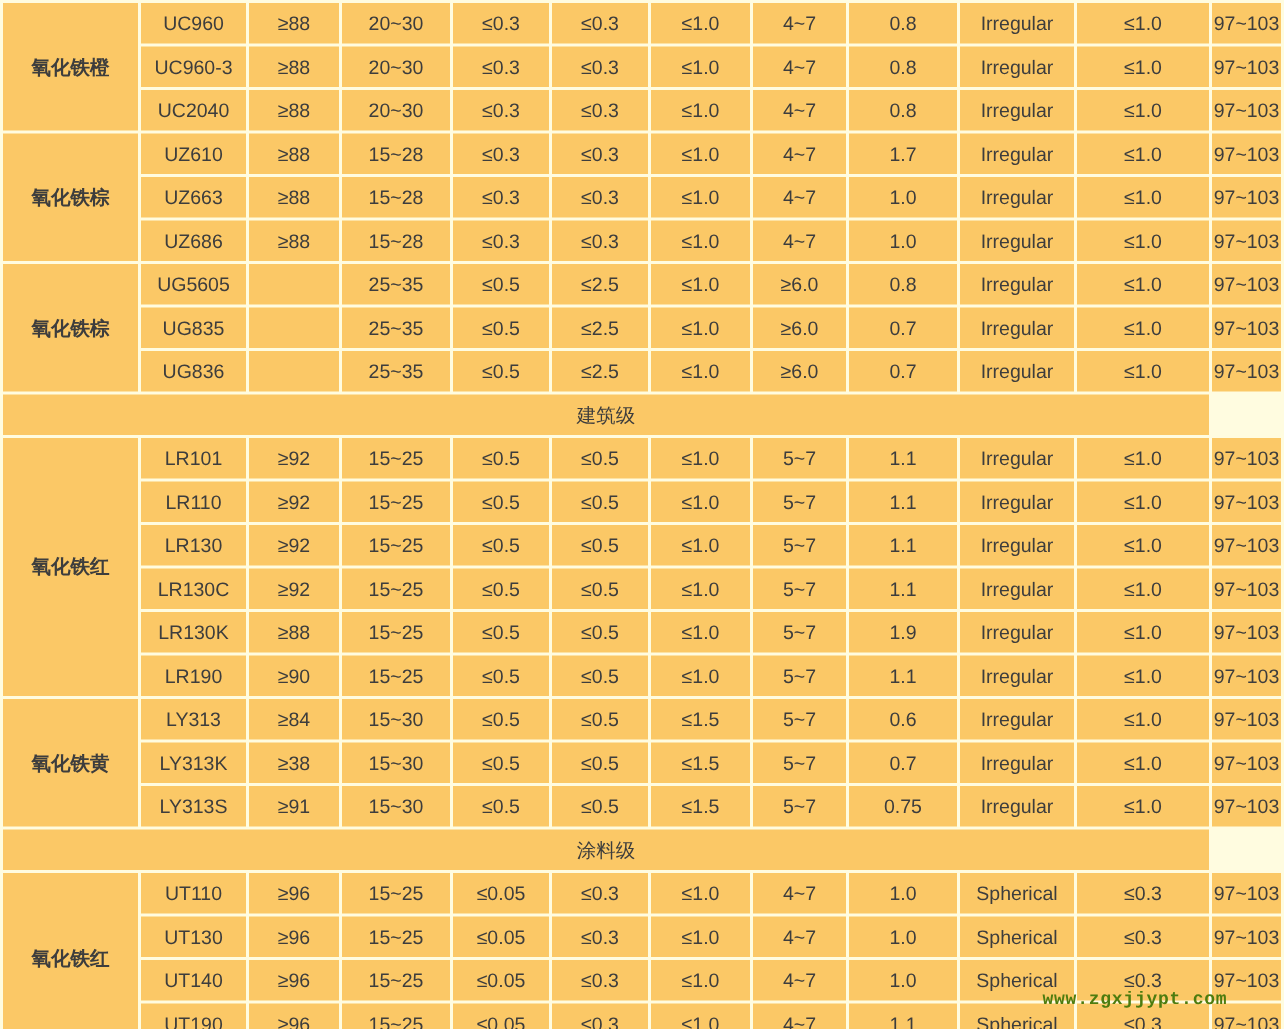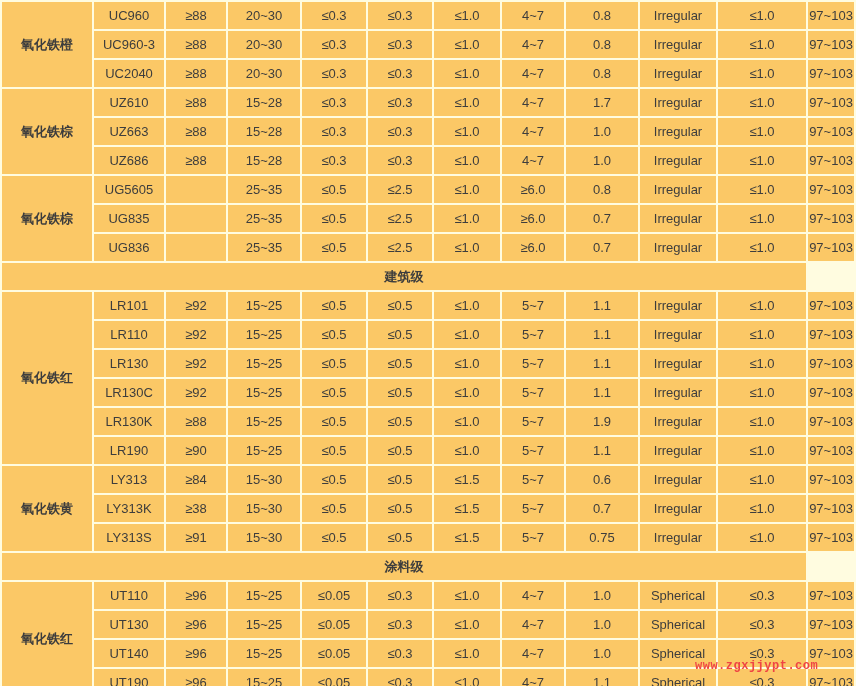--- a/index.html
+++ b/index.html
@@ -31,33 +31,33 @@
     background:#F89406;
     color:#4a4a4a;
     font-size:13.5px;
     font-weight:700;
   }
   td.blank-cell{background:#FBC866;}
   tr.section-row td{
     background:#FFFCE0;
     text-align:left;
     padding-left:4px;
-    font-weight:bold;
+    font-weight:normal;
     font-size:13.5px;
     color:#222;
     height:26px;
   }
   .watermark{
     position:absolute;
     left:695px;
     top:659px;
     font-family:"Liberation Mono","DejaVu Sans Mono",monospace;
     font-size:12px;
     font-weight:bold;
-    color:#ef4444;
+    color:#4d7c0f;
     letter-spacing:0.5px;
     pointer-events:none;
   }
   .wrap{position:relative;width:856px;height:686px;}
 </style>
 </head>
 <body>
 
 <div class="wrap">
 

